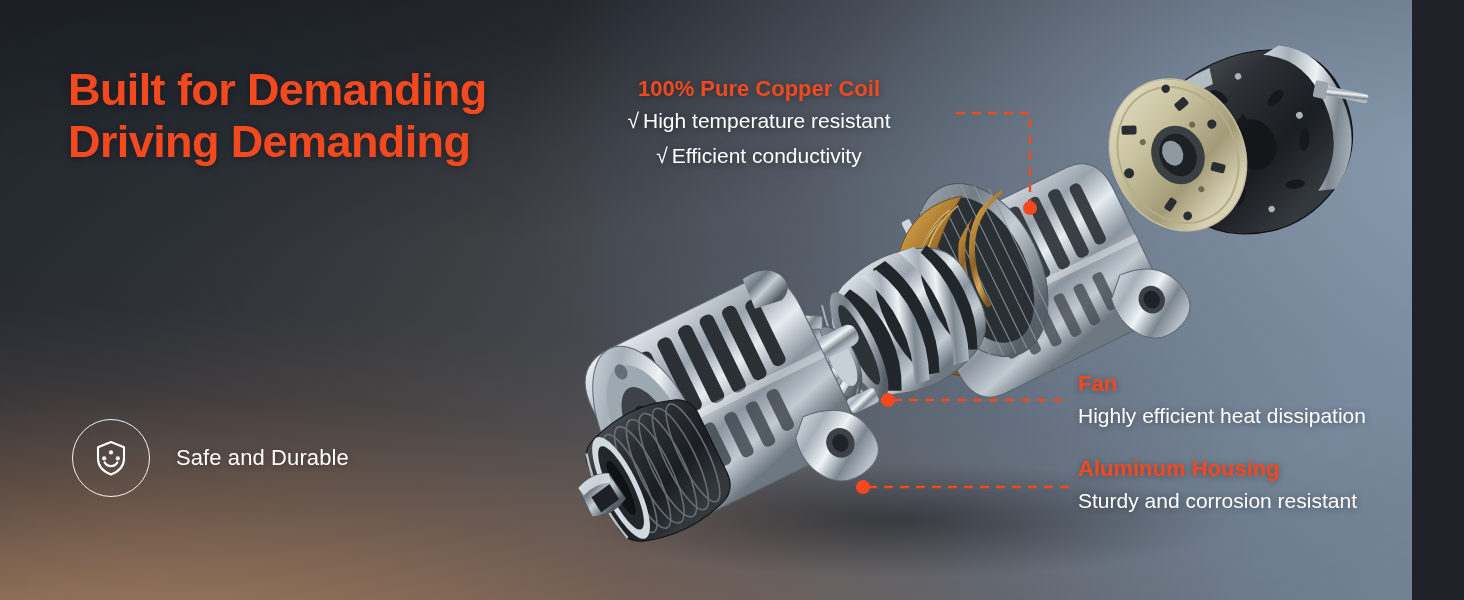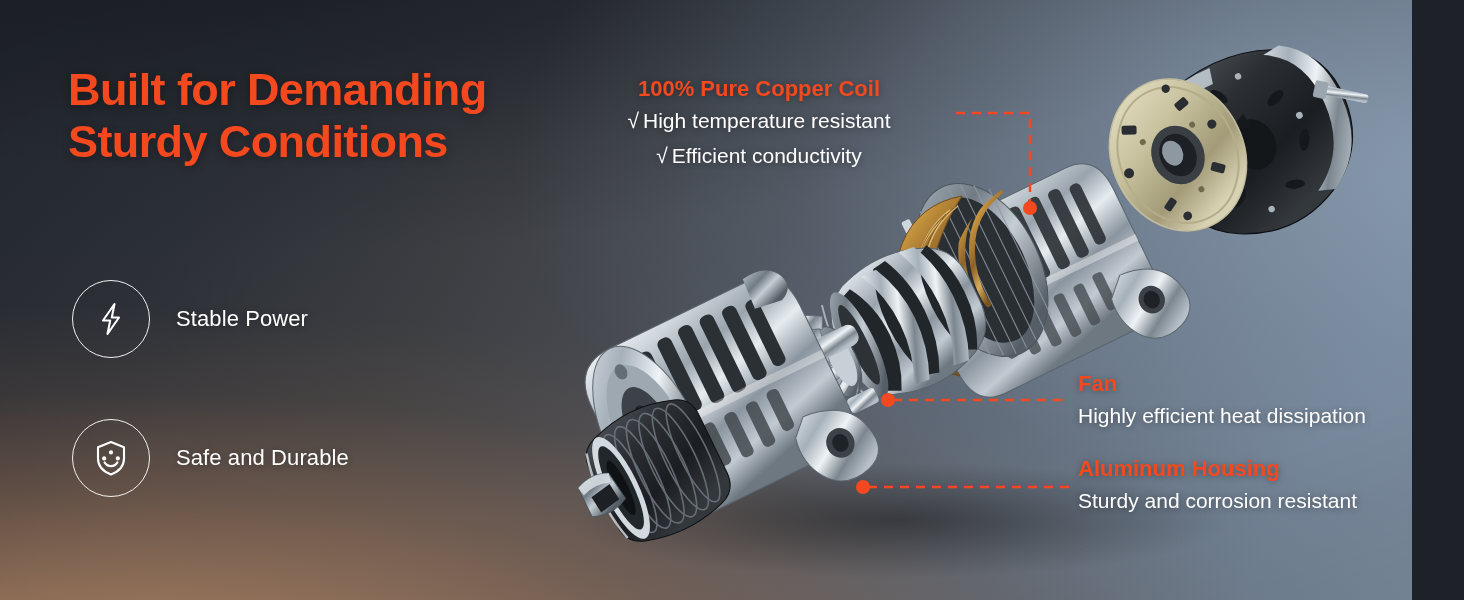--- a/index.html
+++ b/index.html
@@ -460,31 +460,23 @@
 
     <path d="M893 400 H1070" fill="none" stroke="#f4491f" stroke-width="2.4" stroke-dasharray="9 7"></path>
     <circle cx="888" cy="400" r="7" fill="#f4491f"></circle>
 
     <path d="M868 487 H1070" fill="none" stroke="#f4491f" stroke-width="2.4" stroke-dasharray="9 7"></path>
     <circle cx="863" cy="487" r="7" fill="#f4491f"></circle>
   </svg>
 
   <div class="headline">
     <span>Built for Demanding</span>
-    <span class="l2">Sturdy Conditions</span>
+    <span class="l2">Driving Demanding</span>
   </div>
 
-  <div class="feature f1">
-    <div class="feat-ring">
-      <svg width="40" height="40" viewBox="0 0 40 40" fill="none" stroke="#ffffff" stroke-width="2.1" stroke-linejoin="round" stroke-linecap="round">
-        <path d="M23.5 5 L12 21.5 h7.2 L16.5 35 L28 18.5 h-7.2 z"></path>
-      </svg>
-    </div>
-    <div class="feat-label">Stable Power</div>
-  </div>
 
   <div class="feature f2">
     <div class="feat-ring">
       <svg width="42" height="42" viewBox="0 0 42 42" fill="none" stroke="#ffffff" stroke-width="2.1" stroke-linejoin="round" stroke-linecap="round">
         <path d="M21 5 L34 10.2 v11.3 c0 8.4 -6.2 13.4 -13 16 c-6.8 -2.6 -13 -7.6 -13 -16 V10.2 z"></path>
         <circle cx="21" cy="15.4" r="2.1" fill="#ffffff" stroke="none"></circle>
         <circle cx="14.2" cy="21.4" r="2.1" fill="#ffffff" stroke="none"></circle>
         <circle cx="27.8" cy="21.4" r="2.1" fill="#ffffff" stroke="none"></circle>
         <path d="M14.6 25.4 a7.4 7.4 0 0 0 12.8 0"></path>
       </svg>

